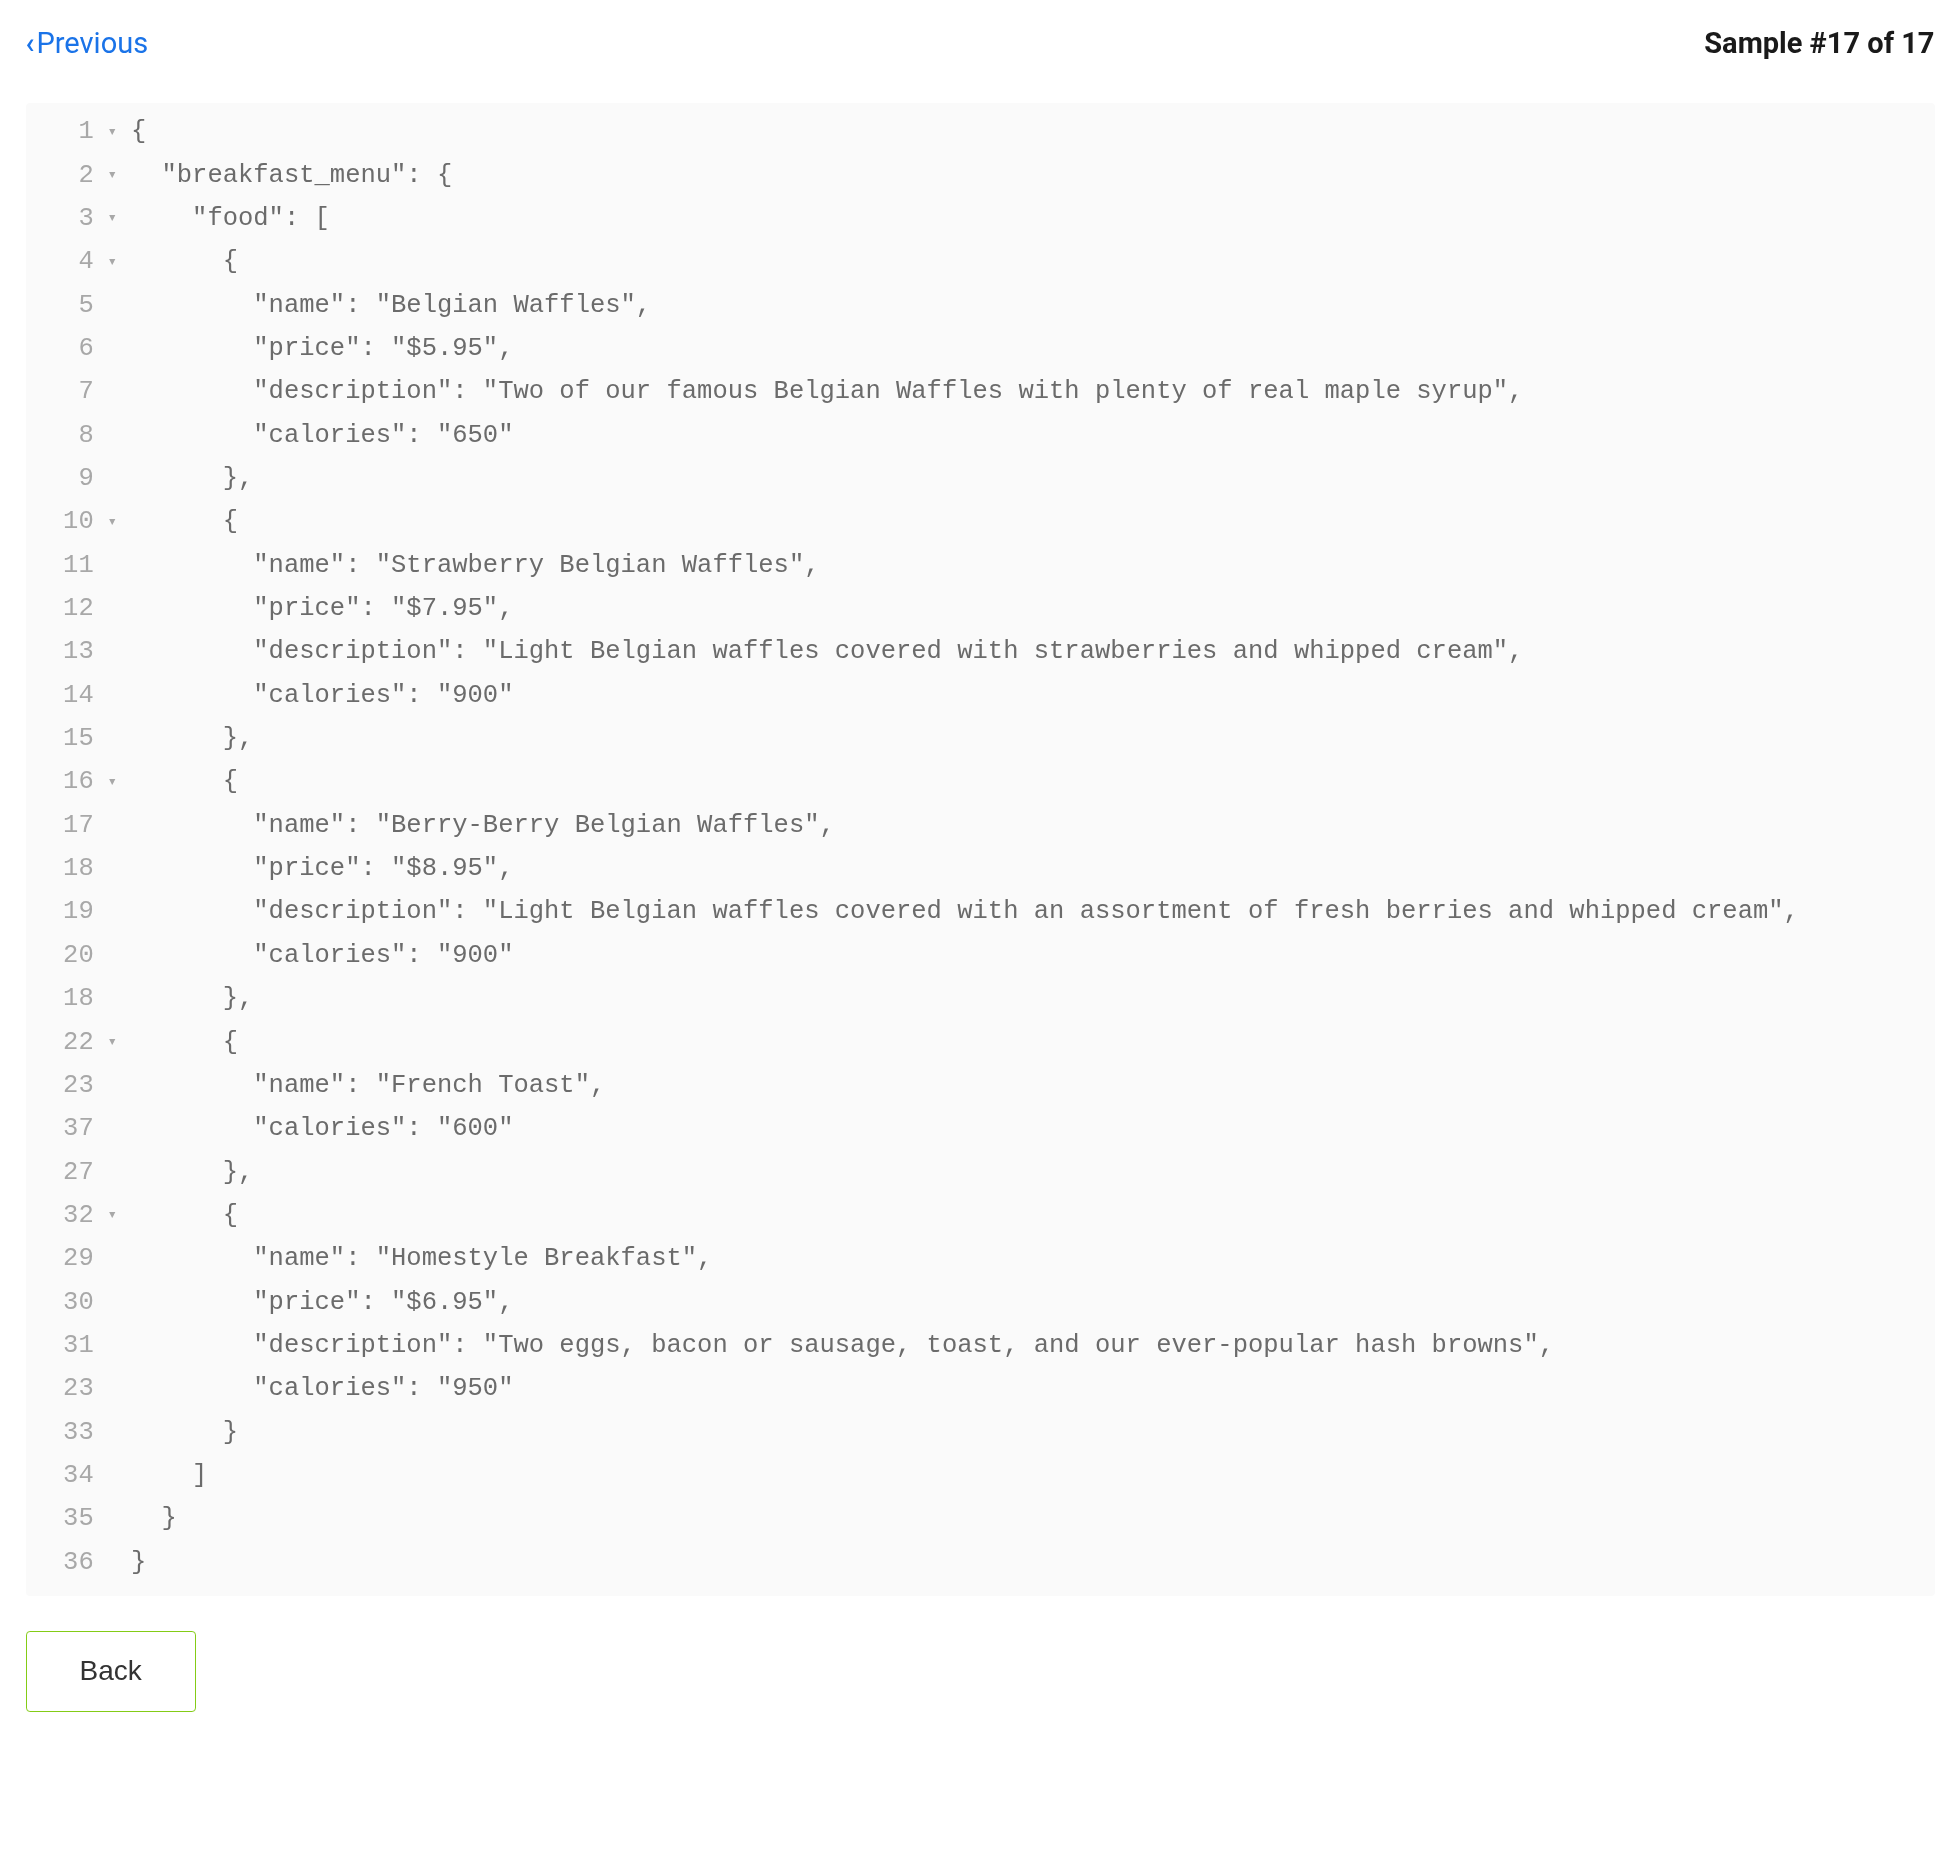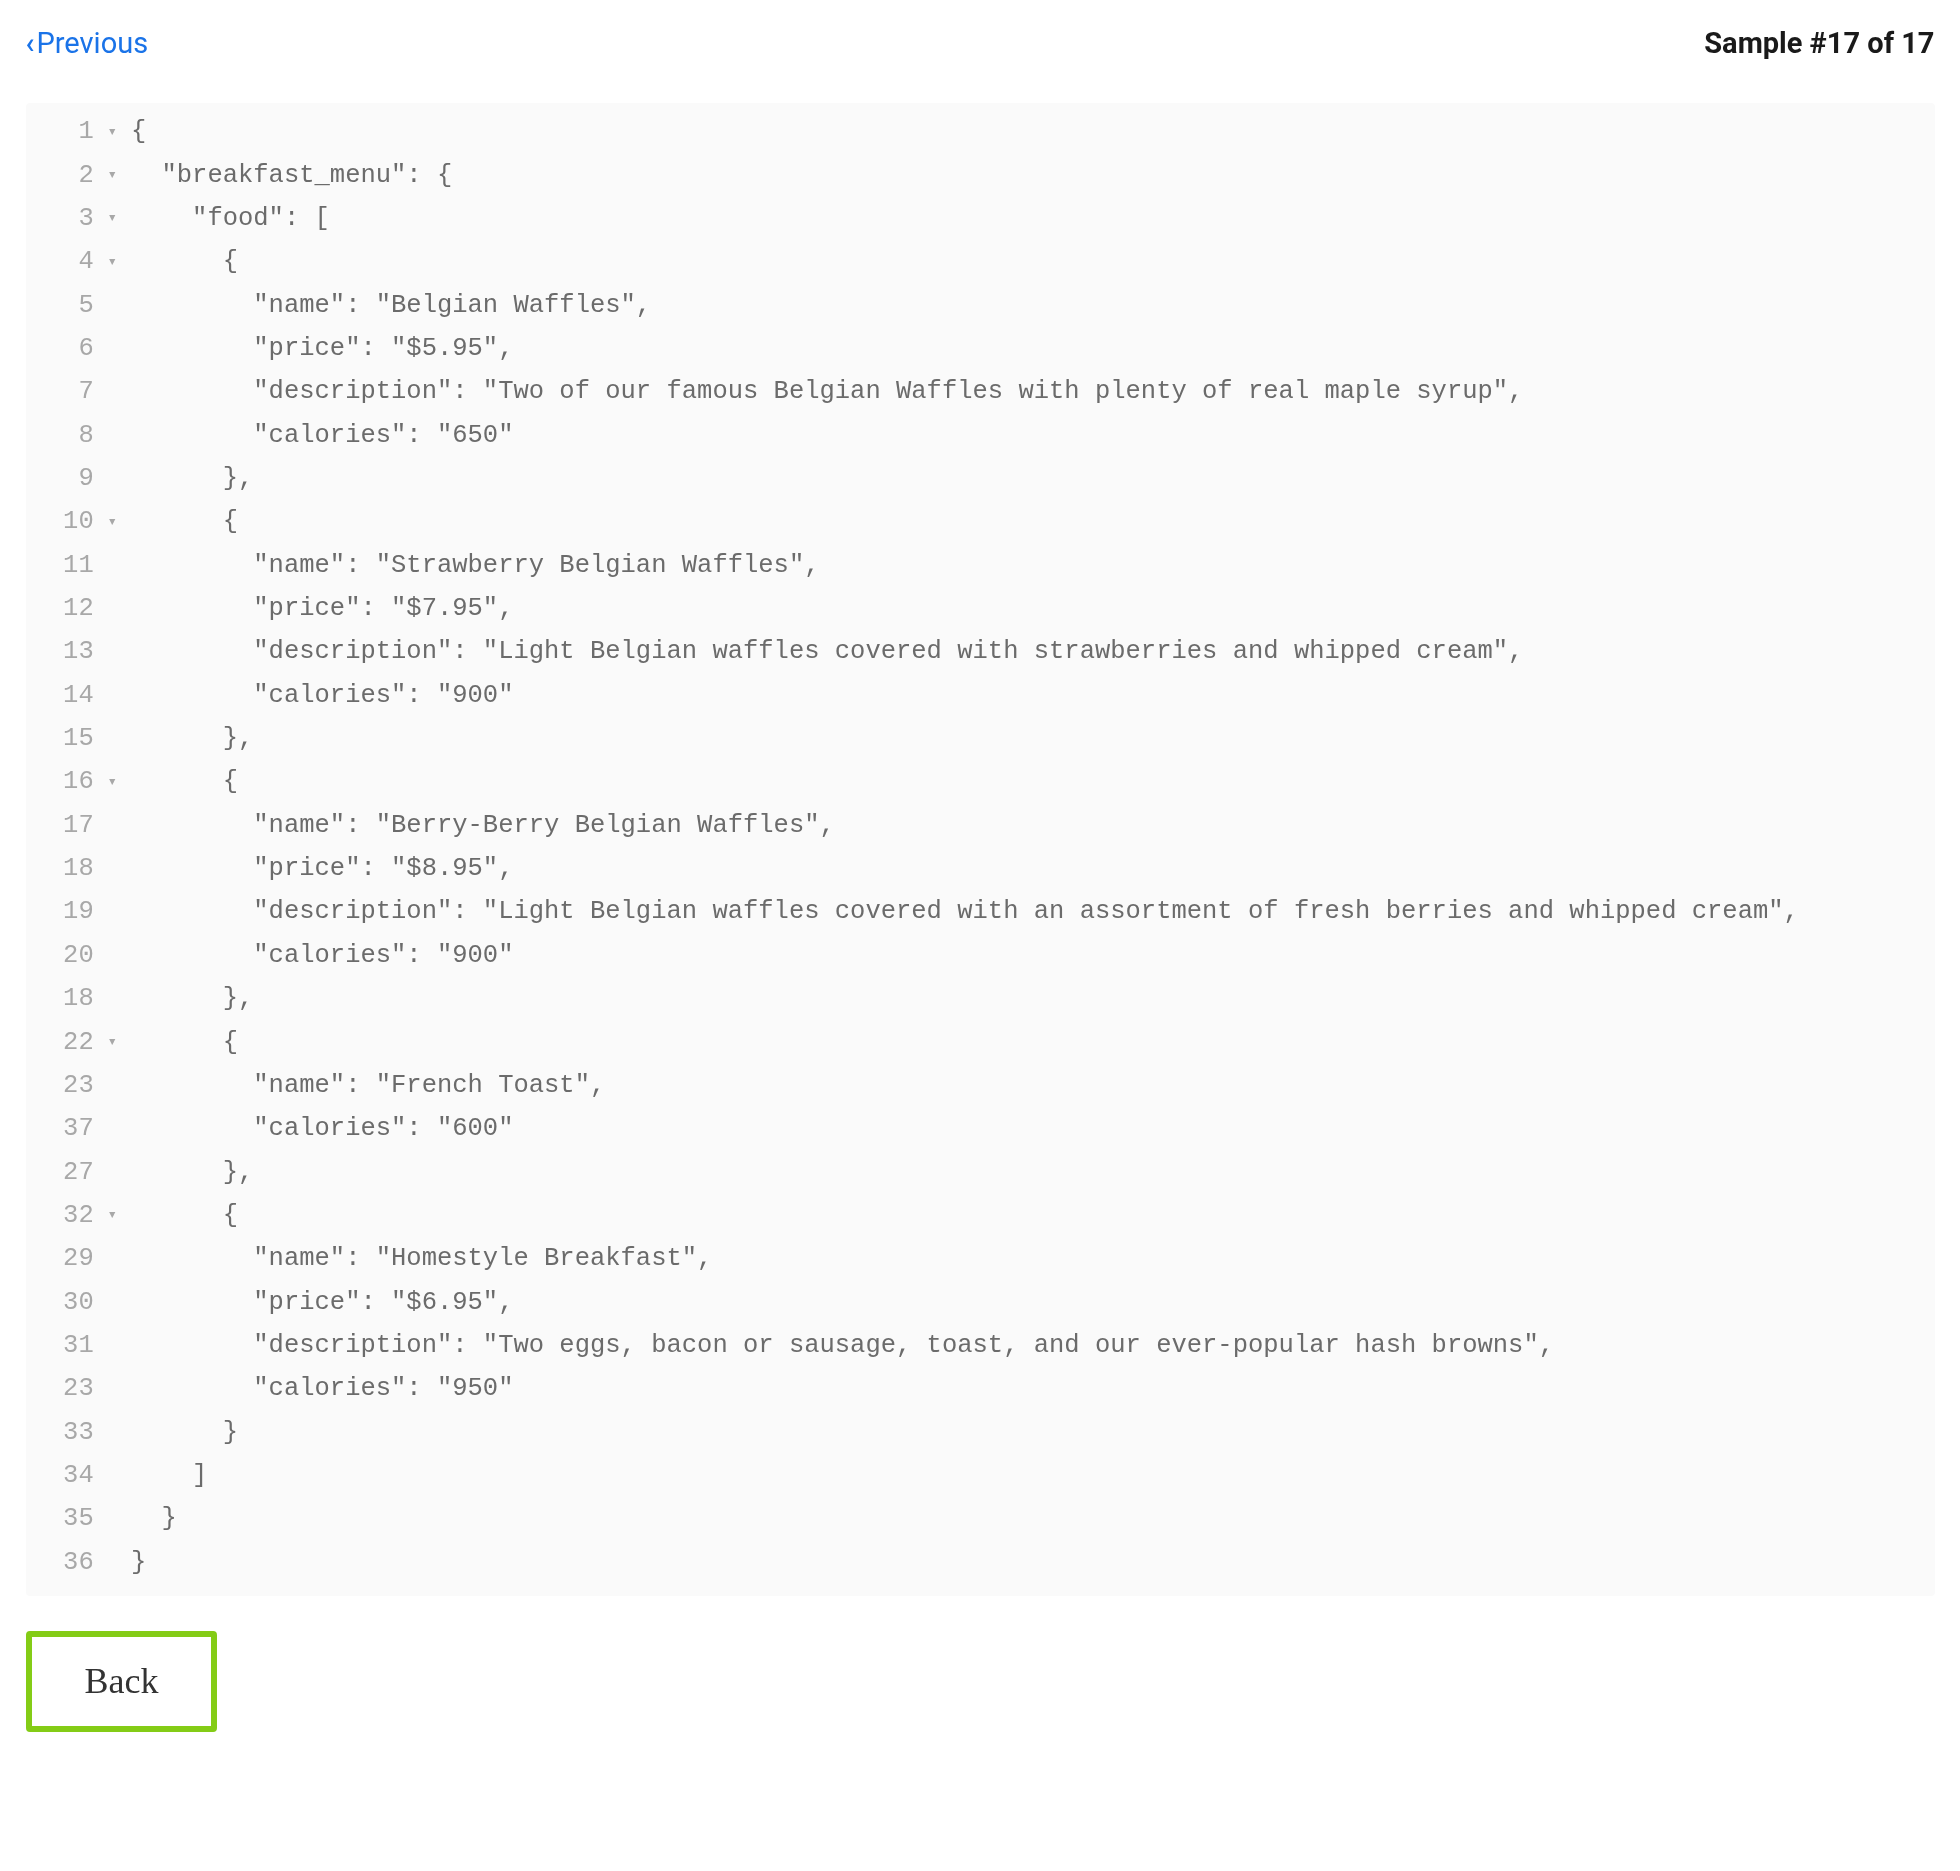--- a/index.html
+++ b/index.html
@@ -68,28 +68,28 @@
       align-items: center;
       justify-content: center;
       user-select: none;
     }
     .code-content {
       flex: 0 0 auto;
       padding-left: 7.8px;
     }
     .back-button {
       margin-top: 35px;
-      border: 6px solid #84cc16;
+      border: 1px solid #84cc16;
       background: #ffffff;
       color: #333;
-      font-size: 36px;
+      font-size: 28px;
       padding: 23.5px 53px;
       border-radius: 3.9px;
       cursor: pointer;
-      font-family: Liberation Serif, serif;
+      font-family: Liberation Sans, sans-serif;
     }
   </style>
 </head>
 <body>
 
 
 
 <div class="header">
   <div class="prev-link">
     <span class="chev">‹</span>

